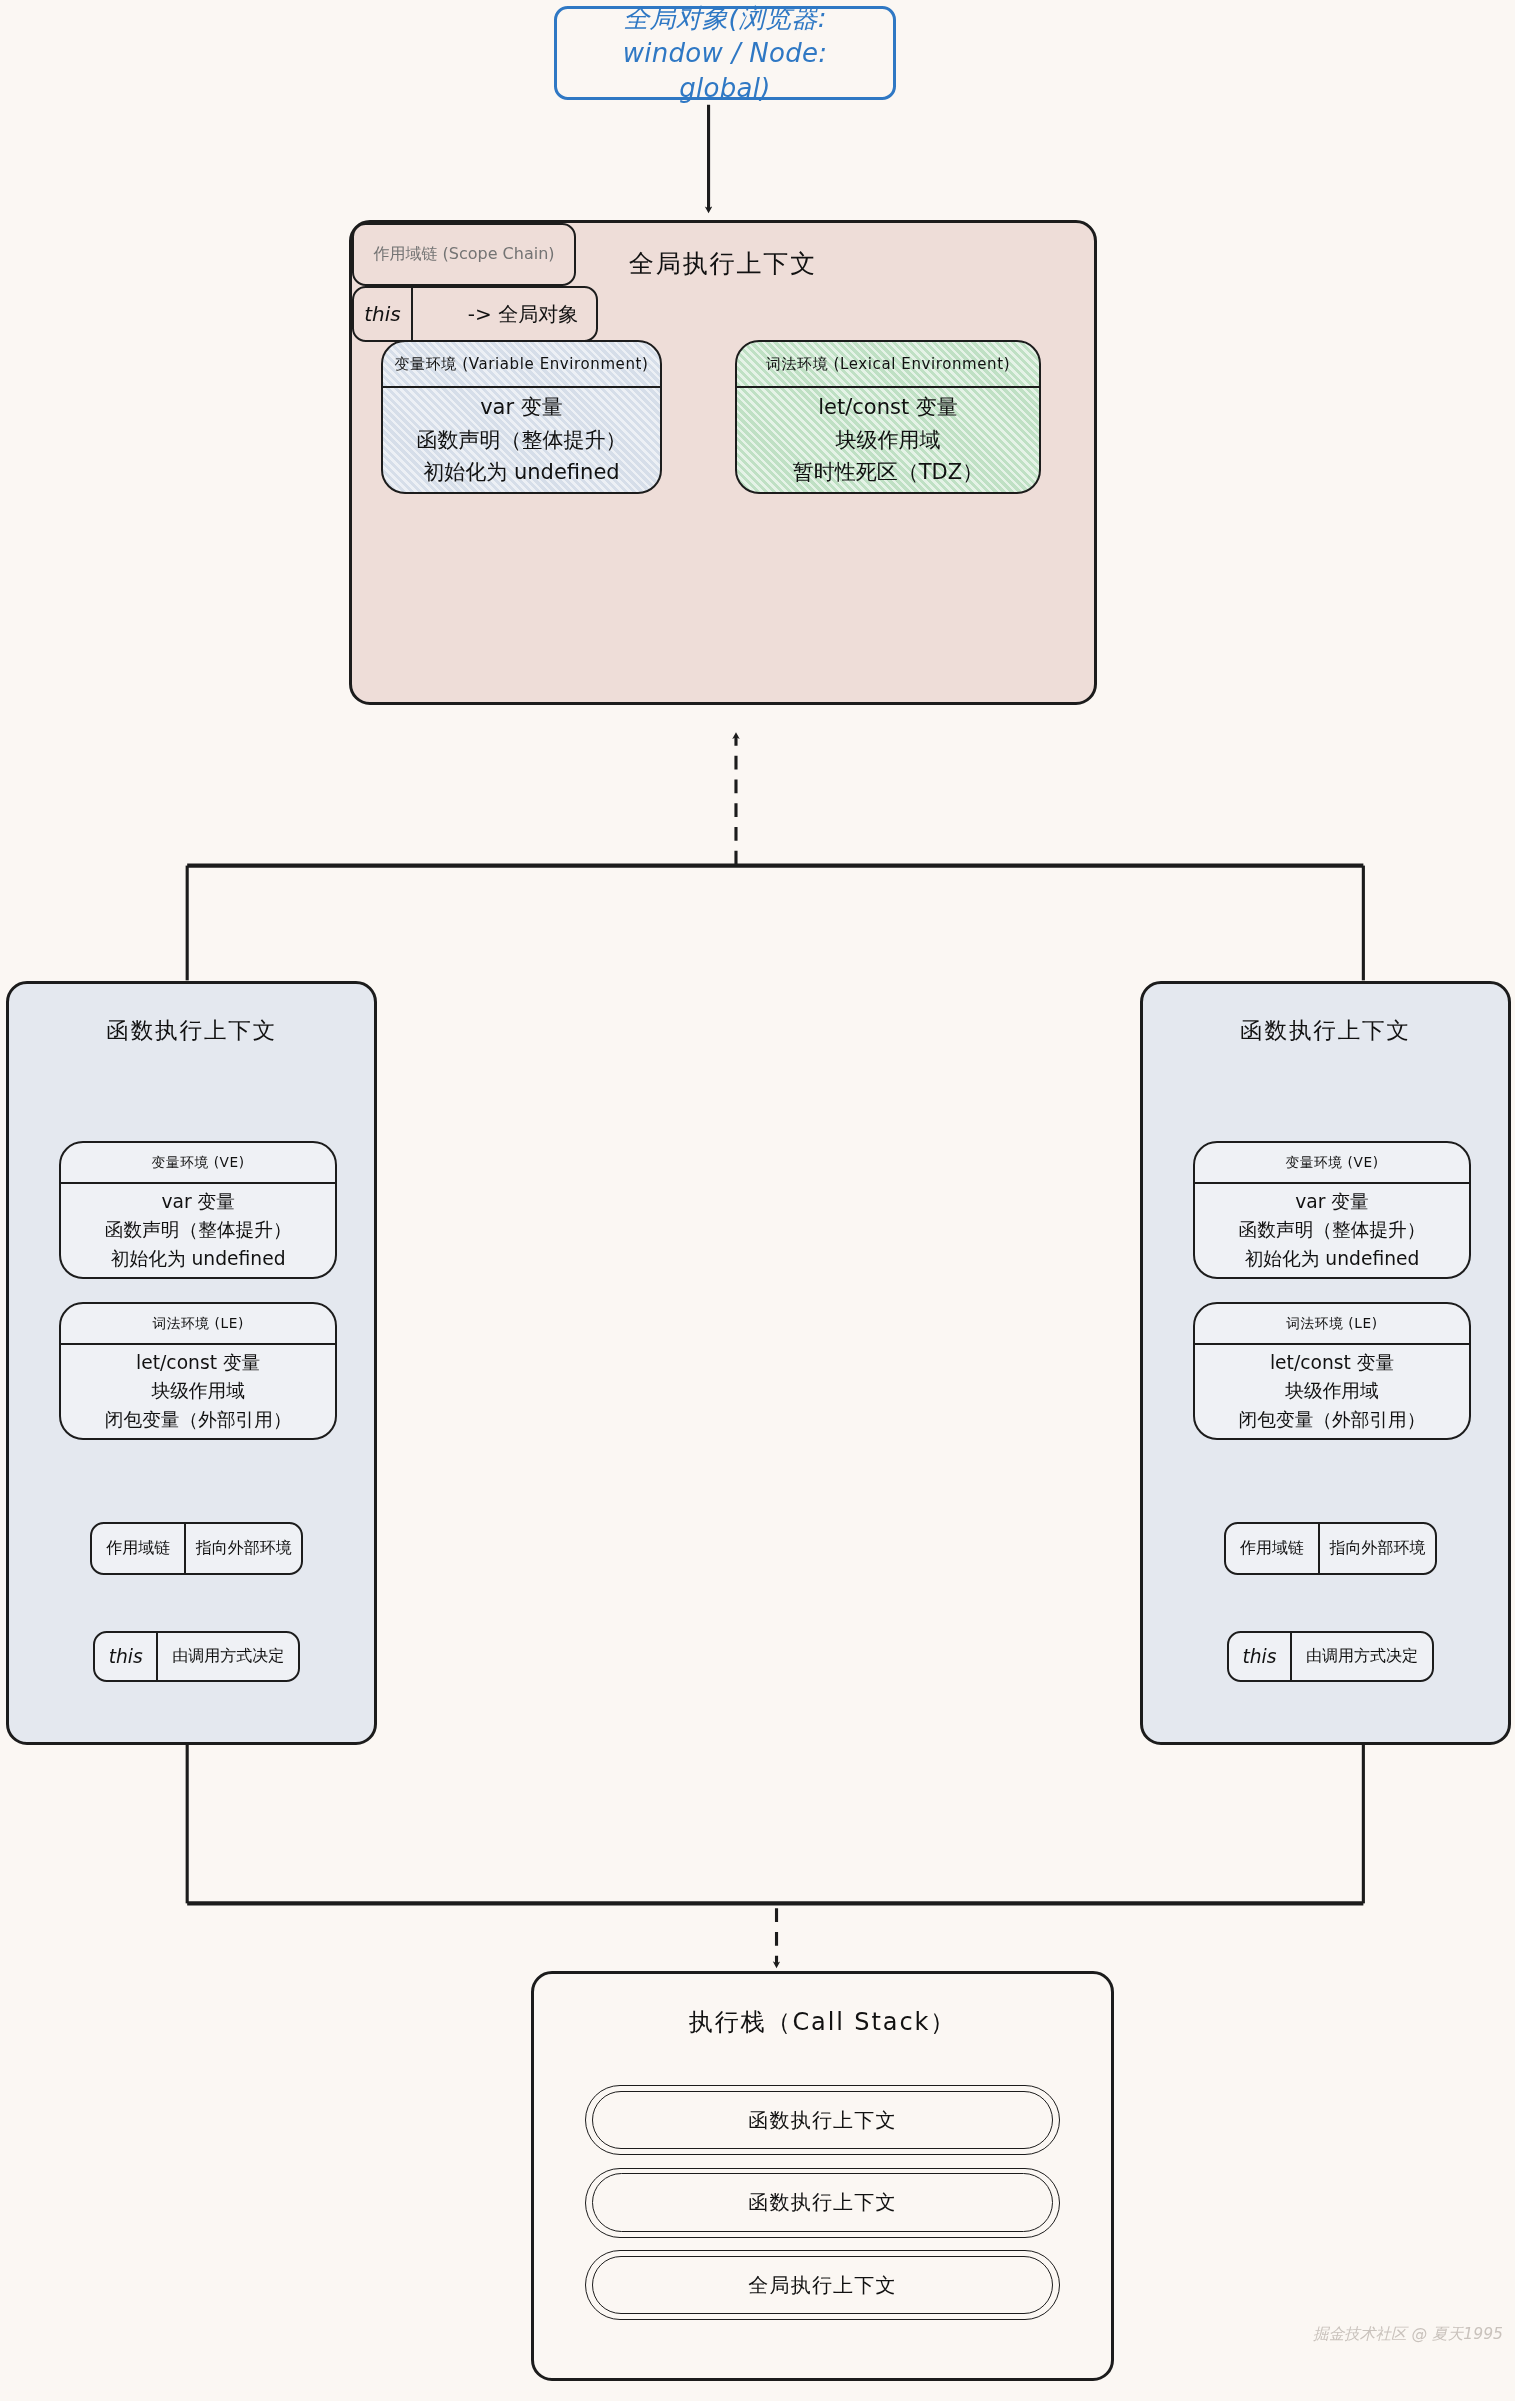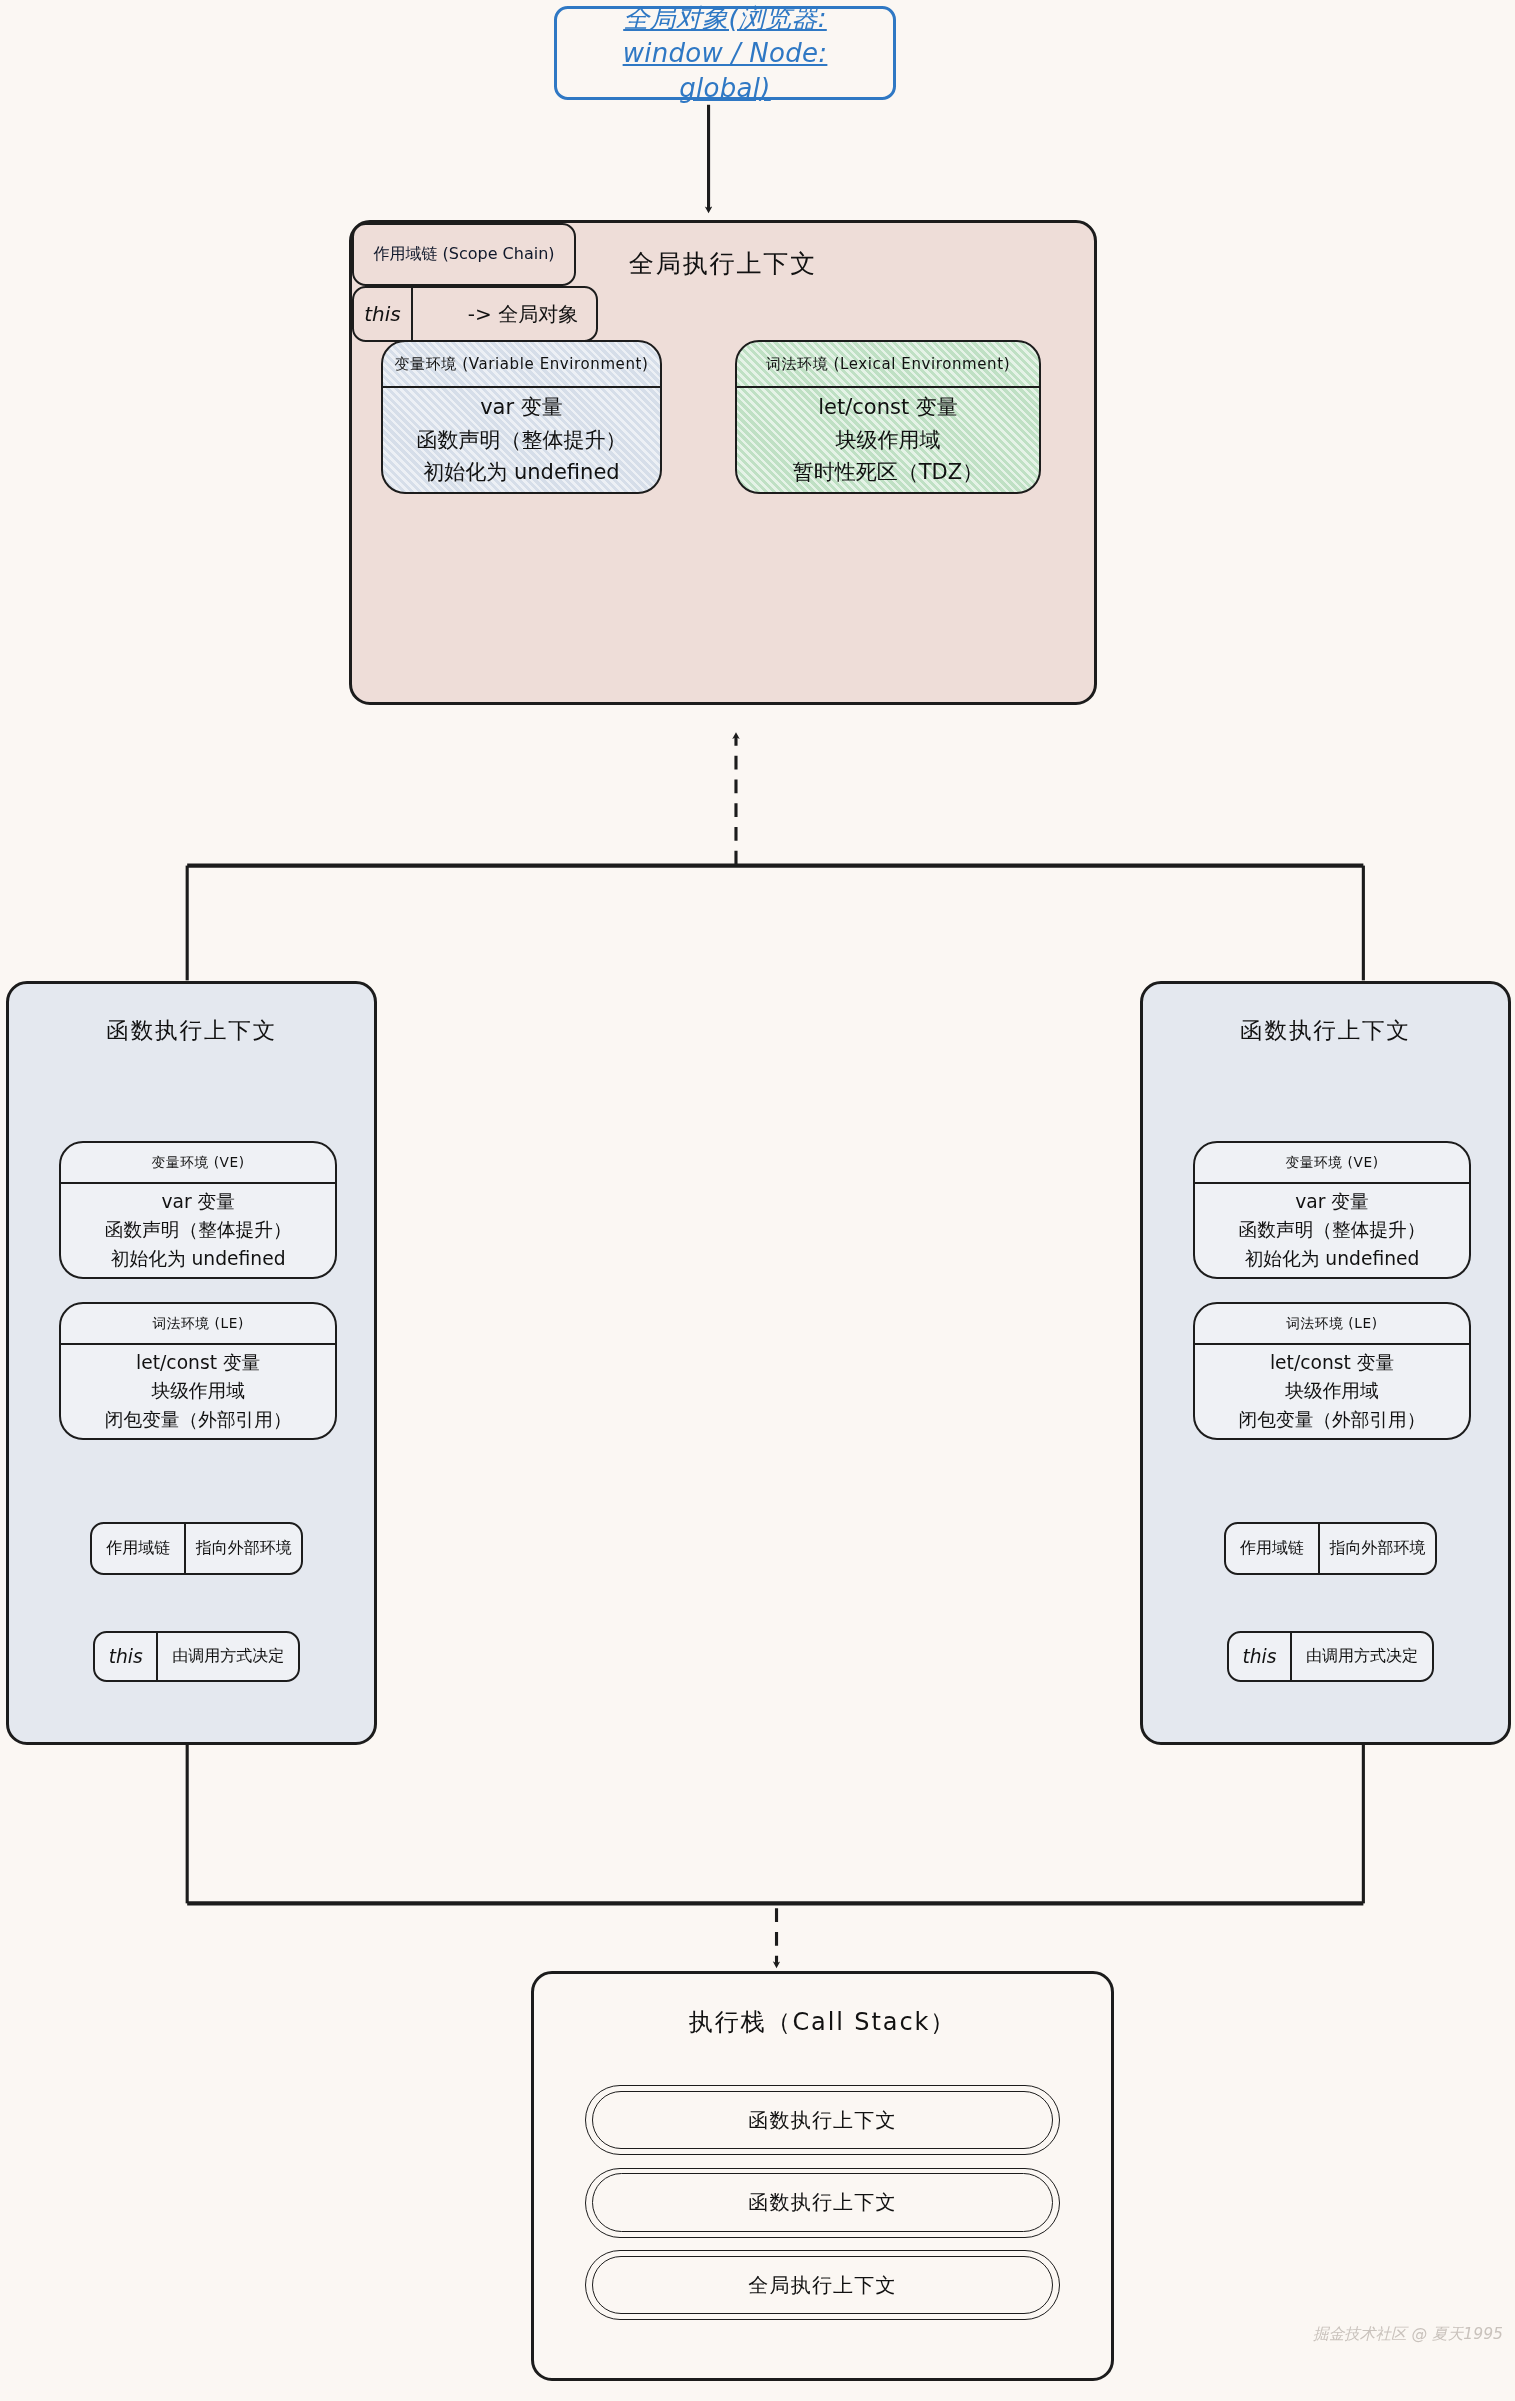--- a/index.html
+++ b/index.html
@@ -16,21 +16,21 @@
   
   #global-object{
     left:554px;top:6.2px;width:342px;height:94px;
     border:3.1px solid #2f78c4;border-radius:13.7px;
     background:#FBF7F3;
     display:flex;align-items:center;justify-content:center;
   }
   #global-object .txt{
     color:#2f78c4;font-size:26px;line-height:1.35;text-align:center;
     font-family:"DejaVu Sans","Liberation Sans",sans-serif;
-    font-style:italic;letter-spacing:0.3px;padding:0 16px;text-decoration:underline;
+    font-style:italic;letter-spacing:0.3px;padding:0 16px;
   }
 
   
   #global-ec{
     left:349px;top:220px;width:748px;height:485px;
     background:#EEDDD8;border:3.1px solid #1c1c1c;border-radius:21px;
   }
   #global-ec .gec-title{
     position:absolute;left:0;top:24px;width:100%;text-align:center;
     font-size:25px;color:#111;letter-spacing:1.9px;
@@ -59,21 +59,21 @@
     left:383px;top:117px;width:302px;height:150px;
     background:#BFE0C4;
     background-image:repeating-linear-gradient(45deg,
       rgba(255,255,255,.6) 0 2.5px, rgba(255,255,255,0) 2.5px 5.6px);
   }
 
   #scope-chain-global{
     left:264px;top:356px;width:220px;height:59px;
     border:2.5px solid #1c1c1c;border-radius:13.7px;background:#EEDDD8;
     display:flex;align-items:center;justify-content:center;
-    font-size:16px;color:#0f172a;
+    font-size:16px;color:#737373;
   }
   #this-global{
     left:253px;top:444px;width:242px;height:52px;
     border:2.5px solid #1c1c1c;border-radius:13.7px;background:#EEDDD8;
     display:flex;align-items:center;
   }
   #this-global .cell-a{
     width:57px;height:100%;display:flex;align-items:center;justify-content:center;
     border-right:2.5px solid #1c1c1c;font-size:20px;font-style:italic;color:#111;
   }

